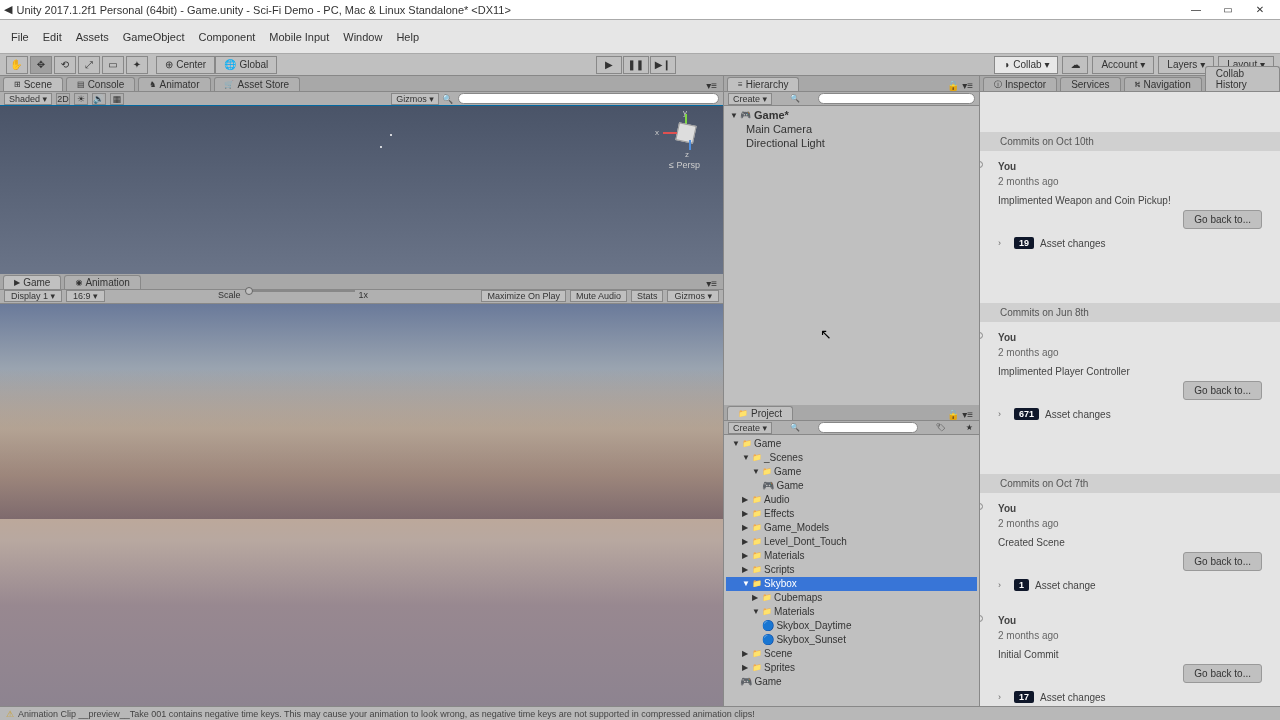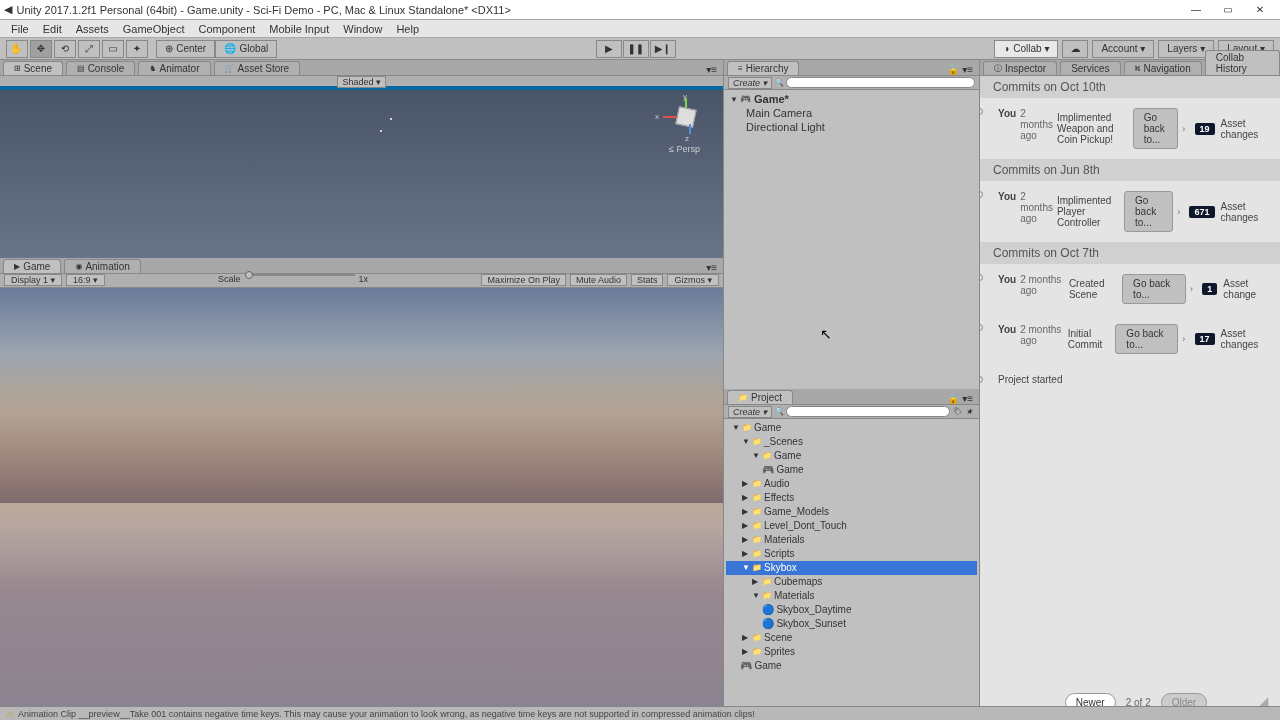--- a/index.html
+++ b/index.html
@@ -2,21 +2,21 @@
 <html><head>
 <meta charset="utf-8">
 <style>
 * { margin:0; padding:0; box-sizing:border-box; font-family:Arial,sans-serif; }
 body { width:1280px; height:720px; background:#c0c0c0; overflow:hidden; position:relative; color:#333; }
 
 .titlebar { height:20px; background:#fff; display:flex; align-items:center; padding:0 4px; font-size:11px; border-bottom:1px solid #aaa; }
 .titlebar .spacer { flex:1; }
 .titlebar .winbtn { width:32px; height:18px; display:flex; align-items:center; justify-content:center; font-size:10px; }
 
-.menubar { height:18px; background:#e6e6e6; display:flex; align-items:center; padding:0 4px; font-size:11px; border-bottom:1px solid #aaa; }
+.menubar { height:34px; background:#e6e6e6; display:flex; align-items:center; padding:0 4px; font-size:11px; border-bottom:1px solid #aaa; }
 .menubar span { padding:0 7px; }
 
 .toolbar { height:22px; background:#c0c0c0; display:flex; align-items:center; padding:0 6px; border-bottom:1px solid #888; }
 .tool-group { display:flex; gap:2px; margin-right:8px; }
 .tool-btn { width:22px; height:18px; background:#c0c0c0; border:1px solid #888; display:flex; align-items:center; justify-content:center; font-size:10px; }
 .tool-btn.active { background:#a0a0a0; }
 .pivot-btn { height:18px; padding:0 8px; border:1px solid #888; background:#c0c0c0; font-size:10px; display:flex; align-items:center; }
 .tool-center { flex:1; display:flex; justify-content:center; gap:1px; }
 .play-btn { width:26px; height:18px; background:#c0c0c0; border:1px solid #888; display:flex; align-items:center; justify-content:center; font-size:10px; }
 .tool-right { display:flex; gap:4px; }
@@ -25,21 +25,21 @@
 
 .main { display:flex; height:658px; }
 .left-col { width:723px; display:flex; flex-direction:column; }
 
 .tabrow { height:16px; background:#a8a8a8; display:flex; align-items:flex-end; font-size:10px; border-bottom:1px solid #888; }
 .tab { padding:1px 10px; background:#c0c0c0; border:1px solid #888; border-bottom:none; border-radius:3px 3px 0 0; margin-left:3px; display:flex; align-items:center; gap:3px; }
 .tab.inactive { background:#b0b0b0; }
 .tab .ic { font-size:8px; }
 .tabrow .opt { margin-left:auto; padding:0 6px; font-size:10px; }
 
-.scene-bar { height:14px; background:#b0b0b0; display:flex; align-items:center; font-size:9px; padding:0 4px; border-bottom:4px solid #0369a1; gap:4px;flex-direction:column; }
+.scene-bar { height:14px; background:#b0b0b0; display:flex; align-items:center; font-size:9px; padding:0 4px; border-bottom:1px solid #0369a1; gap:4px; }
 .scene-bar .sdd { border:1px solid #888; padding:0 4px; background:#c0c0c0; }
 .scene-bar .sic { width:14px; height:12px; border:1px solid #888; display:flex; align-items:center; justify-content:center; }
 .scene-bar .spacer { flex:1; }
 .scene-bar .search { flex:1; border:1px solid #888; background:#fff; height:11px; border-radius:6px; }
 
 .scene-view { height:168px; background:linear-gradient(180deg,#4a5468 0%,#5a6478 50%,#6a7488 100%); position:relative; }
 .gizmo { position:absolute; top:8px; right:12px; width:50px; height:62px; }
 .gizmo .cube { position:absolute; top:10px; left:16px; width:18px; height:18px; background:#ddd; transform:rotate(12deg); border:1px solid #999; }
 .gizmo .axis-y { position:absolute; top:0; left:24px; width:2px; height:14px; background:#7fd843; }
 .gizmo .axis-x { position:absolute; top:18px; left:2px; width:14px; height:2px; background:#e05050; }
@@ -55,21 +55,21 @@
 .game-bar .gdd { border:1px solid #888; padding:0 6px; background:#c0c0c0; }
 .game-bar .slider { width:110px; height:2px; background:#888; position:relative; }
 .game-bar .slider .handle { position:absolute; left:0; top:-3px; width:8px; height:8px; background:#c0c0c0; border:1px solid #666; border-radius:50%; }
 .game-bar .gbtn { border:1px solid #888; padding:0 5px; background:#c0c0c0; }
 
 .game-view { flex:1; background:linear-gradient(180deg,#6a7a9a 0%,#9aa4b0 15%,#c4a890 40%,#b8a8a0 55%,#988890 70%,#8a8290 100%); position:relative; }
 .clouds { position:absolute; top:15%; left:0; right:0; height:35%; background:linear-gradient(180deg,transparent 0%,rgba(180,160,140,0.6) 40%,rgba(100,80,90,0.7) 100%); }
 
 .mid-col { width:256px; display:flex; flex-direction:column; border-left:1px solid #888; }
 
-.hier-bar { height:14px; background:#b0b0b0; display:flex; align-items:center; font-size:9px; padding:0 4px; border-bottom:1px solid #888; gap:0;font-style:italic; }
+.hier-bar { height:14px; background:#b0b0b0; display:flex; align-items:center; font-size:9px; padding:0 4px; border-bottom:1px solid #888; gap:16px; }
 .hier-bar .cdd { border:1px solid #888; padding:0 4px; background:#c0c0c0; }
 .hier-bar .search { flex:1; border:1px solid #888; background:#fff; height:11px; border-radius:6px; }
 .hier-bar .sic { font-size:8px; padding:0 2px; }
 
 .hier-body { flex:1; background:#c0c0c0; padding:2px; font-size:11px; }
 .tree-row { padding:1px 4px; display:flex; align-items:center; gap:2px; }
 .tree-row .arrow { font-size:8px; width:8px; }
 .tree-row .ic { font-size:9px; width:12px; }
 .tree-row.ind1 { padding-left:20px; }
 
@@ -78,22 +78,22 @@
 .proj-body .tree-row.selected { background:#3875d7; color:#fff; }
 .proj-body .fic { font-size:8px; color:#d0a060; }
 .pi0 { padding-left:6px; }
 .pi1 { padding-left:16px; }
 .pi2 { padding-left:26px; }
 .pi3 { padding-left:36px; }
 
 .right-col { width:301px; display:flex; flex-direction:column; border-left:1px solid #888; background:#c0c0c0; }
 
 .collab-body { flex:1; background:#e4e4e4; padding:0; font-size:10px; overflow:hidden; position:relative; }
-.commit-date { background:#d0d0d0; padding:4px 13px; font-size:12px; color:#555; }
-.commit-item { padding:10px 18px; position:relative; display:flex; flex-direction:row; gap:4px; }
+.commit-date { background:#d0d0d0; padding:4px 20px; font-size:10px; color:#555;margin-top:40px; }
+.commit-item { padding:10px 18px; position:relative; display:flex; flex-direction:column; gap:4px; }
 .commit-dot { position:absolute; left:-4px; top:10px; width:7px; height:7px; background:#e4e4e4; border:1px solid #888; border-radius:50%; }
 .commit-you { font-weight:bold; font-size:10px; color:#444; }
 .commit-time { font-size:10px; color:#666; }
 .commit-msg { font-size:10px; color:#444; margin-top:4px; }
 .goback { align-self:flex-end; padding:3px 10px; background:#c0c0c0; border:1px solid #999; border-radius:3px; font-size:10px; }
 .asset-row { display:flex; align-items:center; gap:6px; padding:4px 0; }
 .asset-row .chev { font-size:9px; color:#666; width:10px; }
 .asset-row .badge { background:#0f172a; color:#fff; padding:1px 5px; border-radius:2px; font-size:9px; font-weight:bold; }
 .asset-row .txt { font-size:10px; color:#444; }
 .pager { position:absolute; bottom:6px; left:0; right:0; display:flex; justify-content:center; align-items:center; gap:10px; font-size:10px;padding-left:12px; }

